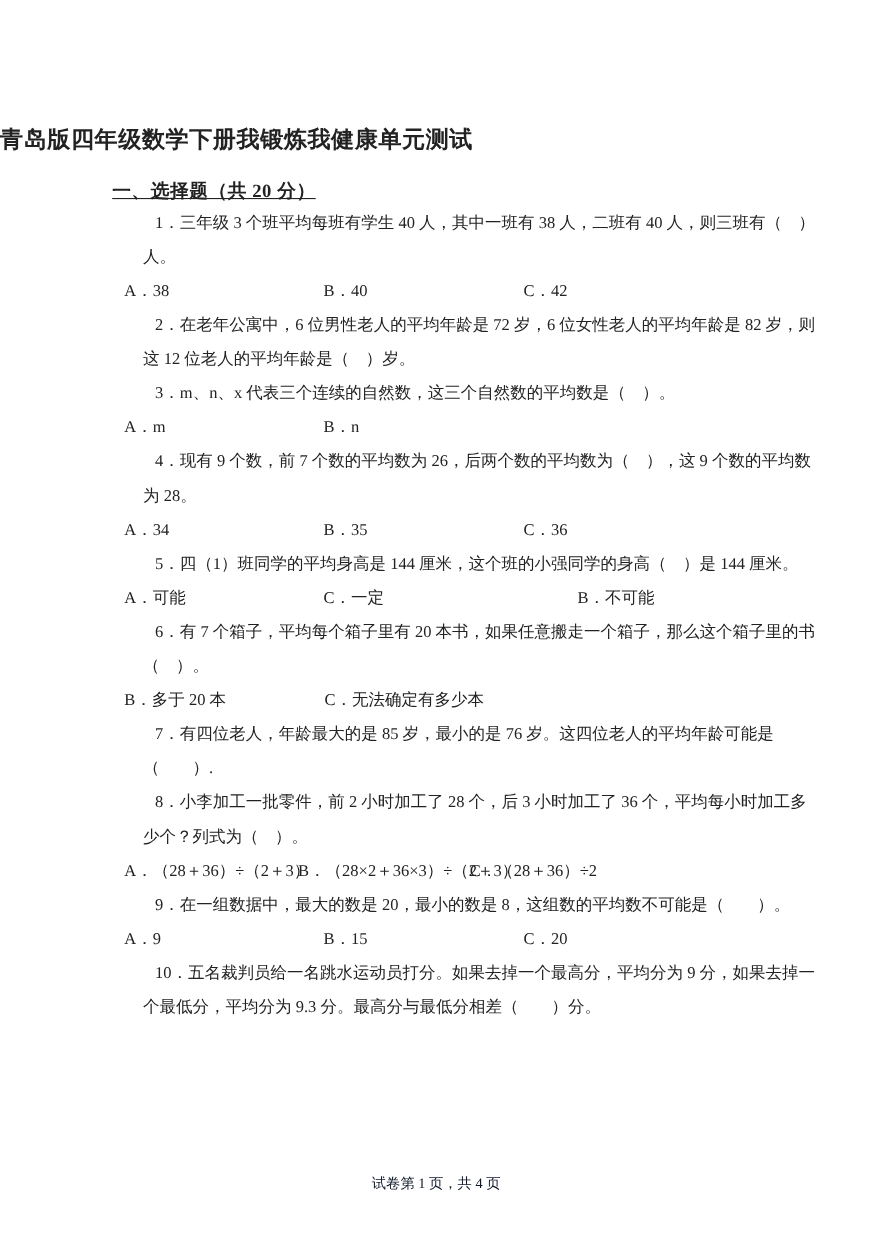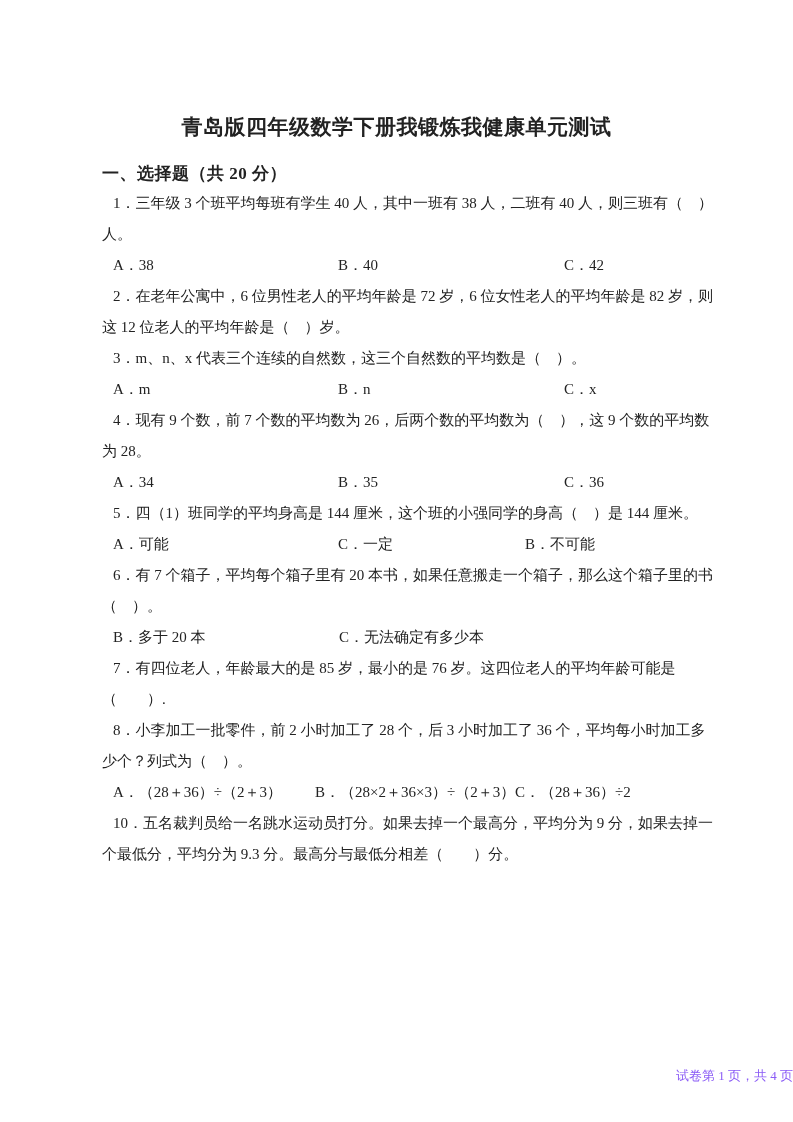--- a/index.html
+++ b/index.html
@@ -11,61 +11,62 @@
     color: #222222;
     font-family: "Liberation Serif", "DejaVu Serif", serif;
     overflow: hidden;
   }
   .title {
     margin: 0;
     padding-top: 112px;
     font-size: 21px;
     line-height: 30px;
     font-weight: bold;
-    text-align: center;
+    text-align: left;
     letter-spacing: 0.5px;
   }
   .section {
     margin: 18px 90px 0 102px;
     font-size: 17px;
     line-height: 28px;
     font-weight: bold;
     letter-spacing: 0.5px;
+    text-decoration: underline;
   }
   .questions {
     margin: 0 86px 0 102px;
     font-size: 15px;
   }
   .q-line {
     line-height: 31px;
     white-space: nowrap;
+    margin-left: 28px;
   }
   .q-line.first { padding-left: 11px; }
   .options {
     display: flex;
     line-height: 31px;
     padding-left: 11px;
     white-space: nowrap;
-    gap: 44px;
   }
   .opt { display: block; }
   .opt-a { width: 181px; }
   .opt-b { width: 182px; }
   .opt-c { flex: 1; }
   .options.tight .opt-a { width: 158px; }
   .options.tight .opt-b { width: 156px; }
   .footer {
     position: absolute;
     left: 0;
     right: 0;
     bottom: 36px;
-    text-align: right;
+    text-align: center;
     font-size: 13px;
     line-height: 20px;
-    color: #8b5cf6;
+    color: #0f172a;
   }
 </style>
 </head>
 <body>
 
 <div class="page">
 
   <h1 class="title">青岛版四年级数学下册我锻炼我健康单元测试</h1>
 
   <h2 class="section">一、选择题（共 20 分）</h2>
@@ -85,21 +86,20 @@
     <div class="question">
       <div class="q-line first">2．在老年公寓中，6 位男性老人的平均年龄是 72 岁，6 位女性老人的平均年龄是 82 岁，则</div>
       <div class="q-line">这 12 位老人的平均年龄是（　）岁。</div>
     </div>
 
     <div class="question">
       <div class="q-line first">3．m、n、x 代表三个连续的自然数，这三个自然数的平均数是（　）。</div>
       <div class="options">
         <span class="opt opt-a">A．m</span>
         <span class="opt opt-b">B．n</span>
-        <span class="opt opt-c">C．x</span>
       </div>
     </div>
 
     <div class="question">
       <div class="q-line first">4．现有 9 个数，前 7 个数的平均数为 26，后两个数的平均数为（　），这 9 个数的平均数</div>
       <div class="q-line">为 28。</div>
       <div class="options">
         <span class="opt opt-a">A．34</span>
         <span class="opt opt-b">B．35</span>
         <span class="opt opt-c">C．36</span>
@@ -132,20 +132,28 @@
     <div class="question">
       <div class="q-line first">8．小李加工一批零件，前 2 小时加工了 28 个，后 3 小时加工了 36 个，平均每小时加工多</div>
       <div class="q-line">少个？列式为（　）。</div>
       <div class="options tight">
         <span class="opt opt-a">A．（28＋36）÷（2＋3）</span>
         <span class="opt opt-b">B．（28×2＋36×3）÷（2＋3）</span>
         <span class="opt opt-c">C．（28＋36）÷2</span>
       </div>
     </div>
 
+    <div class="question">
+      <div class="q-line first">9．在一组数据中，最大的数是 20，最小的数是 8，这组数的平均数不可能是（　　）。</div>
+      <div class="options">
+        <span class="opt opt-a">A．9</span>
+        <span class="opt opt-b">B．15</span>
+        <span class="opt opt-c">C．20</span>
+      </div>
+    </div>
 
     <div class="question">
       <div class="q-line first">10．五名裁判员给一名跳水运动员打分。如果去掉一个最高分，平均分为 9 分，如果去掉一</div>
       <div class="q-line">个最低分，平均分为 9.3 分。最高分与最低分相差（　　）分。</div>
     </div>
 
   </div>
 
   <div class="footer">试卷第 1 页，共 4 页</div>
 

